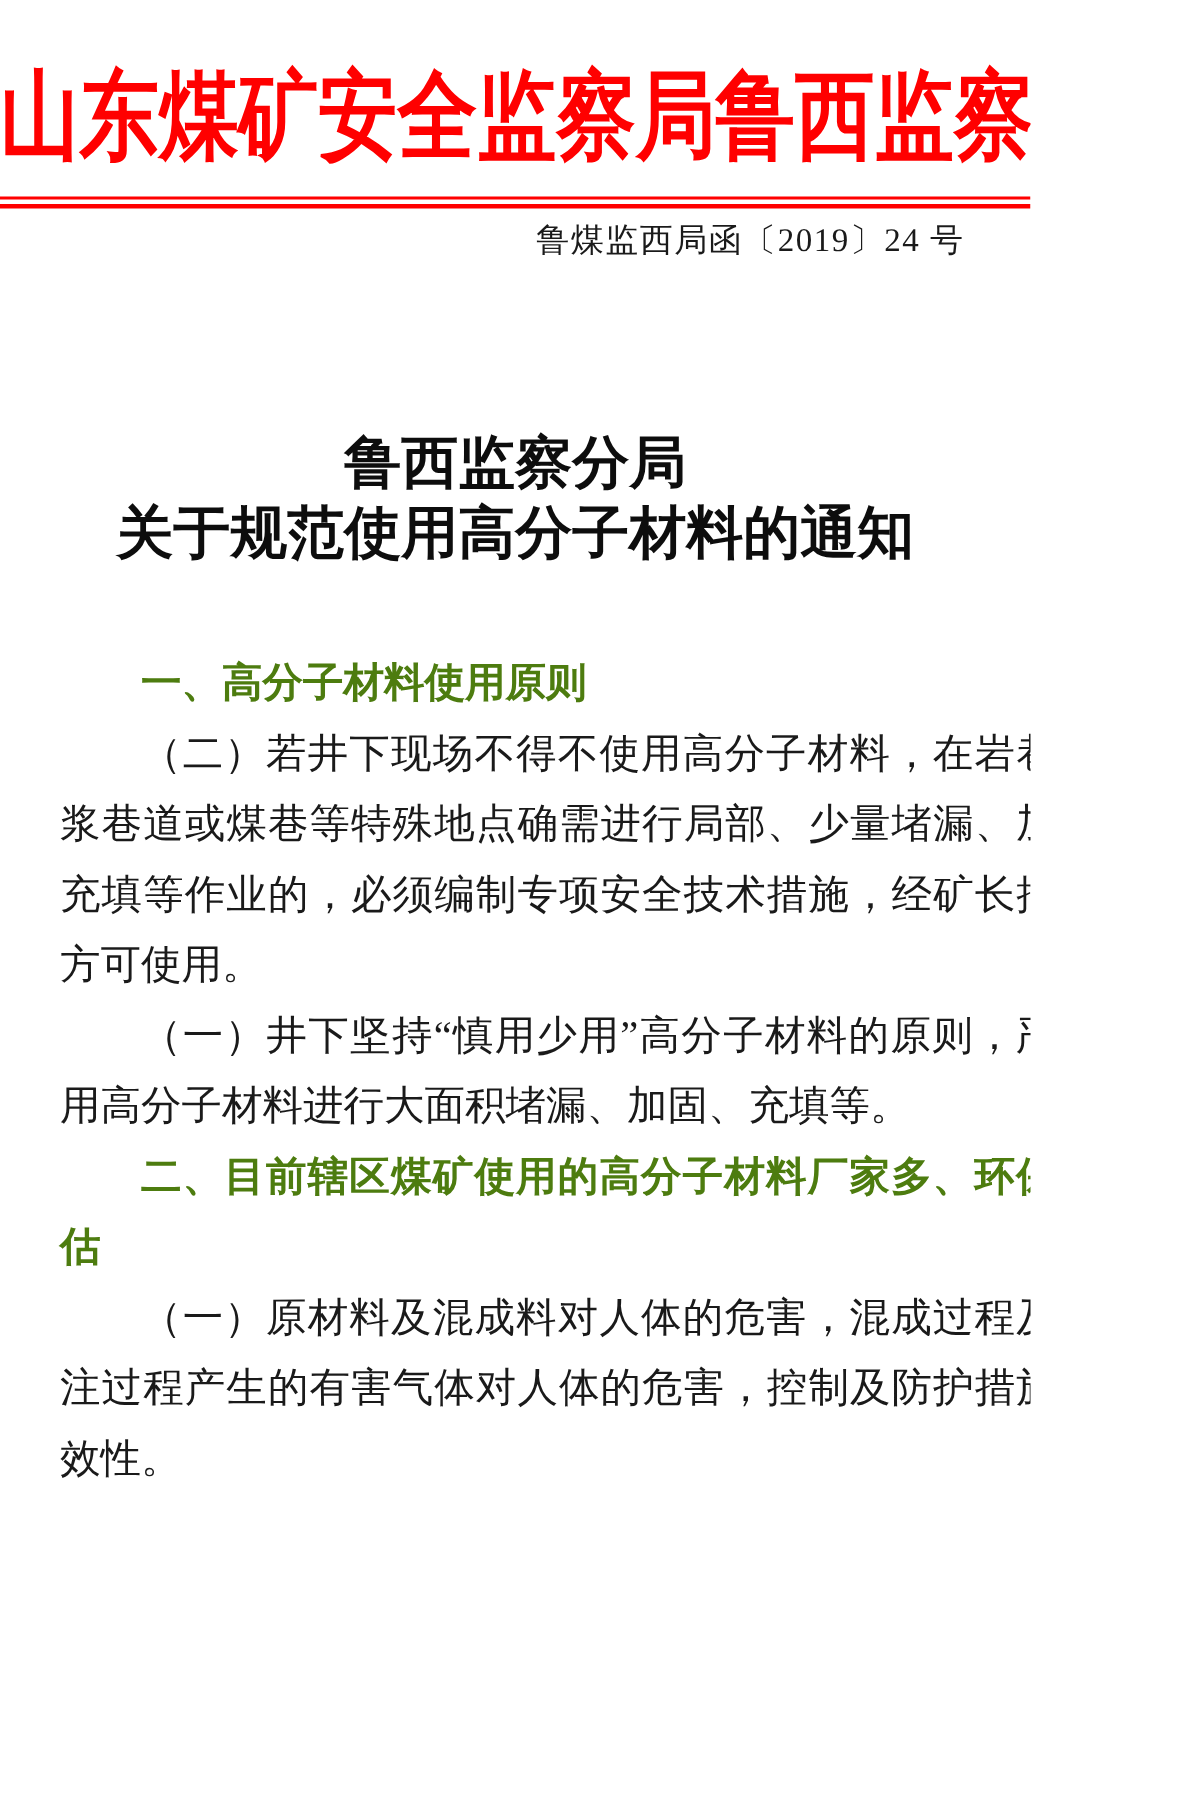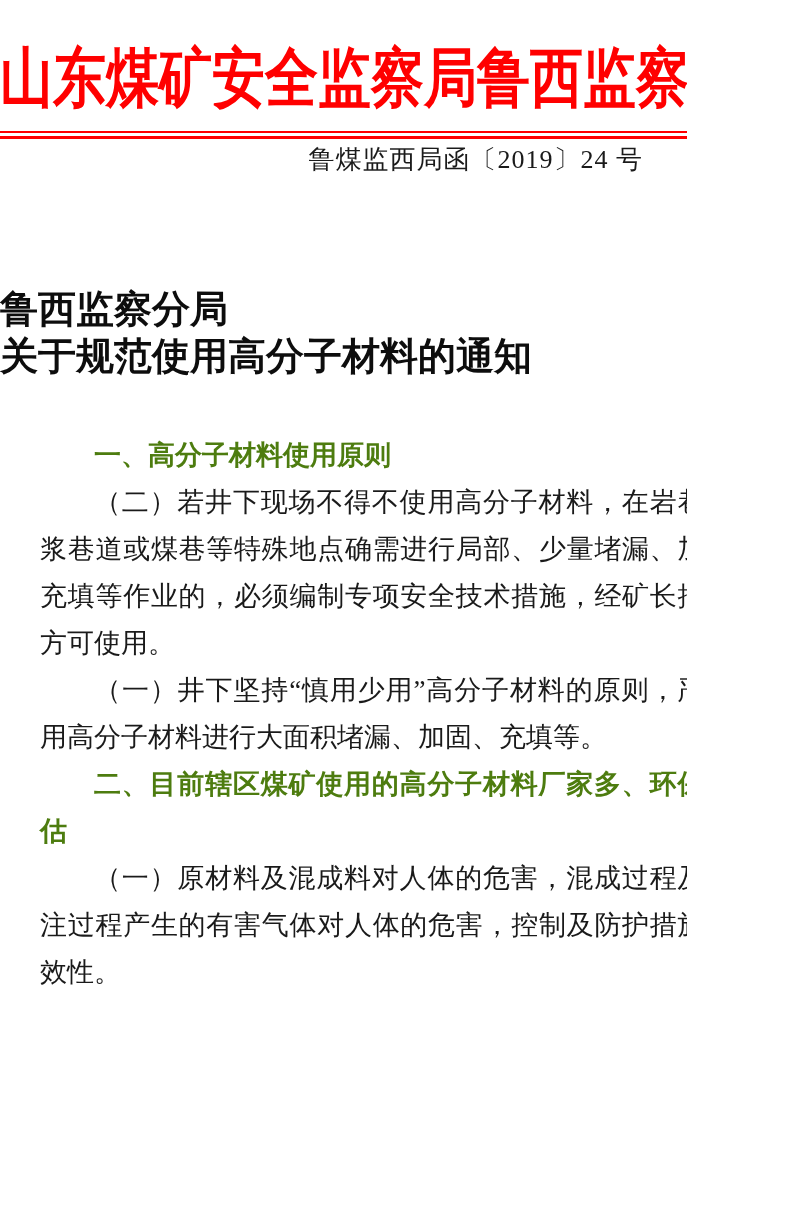--- a/index.html
+++ b/index.html
@@ -38,32 +38,32 @@
     right: 0;
     height: 3px;               
     border-top: 2px solid #ff0000;
     border-bottom: 3px solid #ff0000;
     background: #ffffff;
   }
   .doc-number {
     position: absolute;
     top: 110px;
     right: 44px;
-    font-size: 26px;
+    font-size: 22px;
     line-height: 32px;
     color: #1a1a1a;
     letter-spacing: 1px;
     font-family: "Liberation Serif", serif;
   }
   .notice-title {
     position: absolute;
     top: 252px;
     left: 0;
     width: 100%;
-    text-align: left;
+    text-align: center;
     font-weight: bold;
     font-size: 38px;
     line-height: 47px;
     color: #0d0d0d;
     font-family: "Liberation Serif", serif;
   }
   .doc-body {
     position: absolute;
     top: 398px;
     left: 40px;

